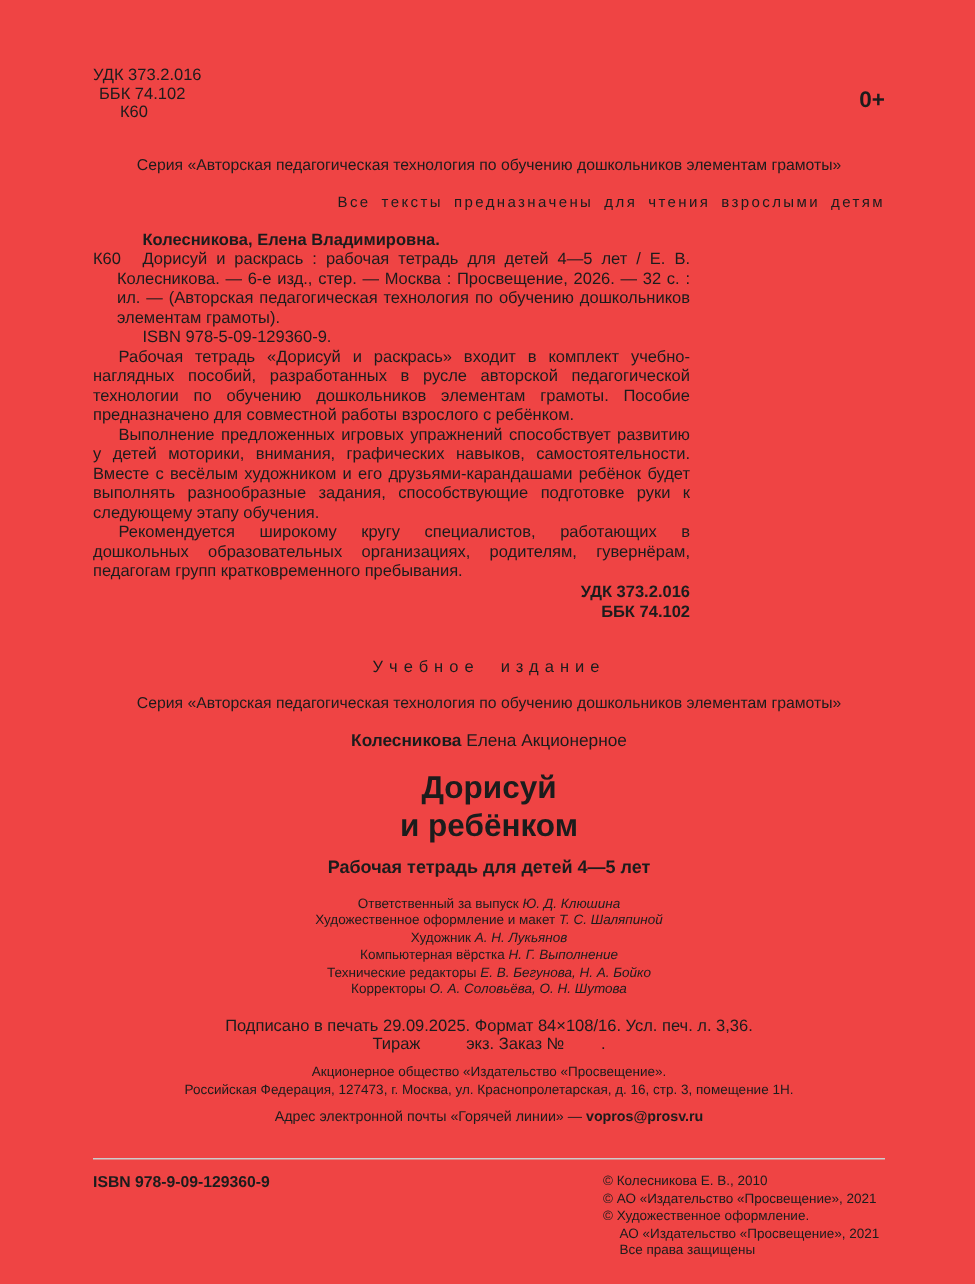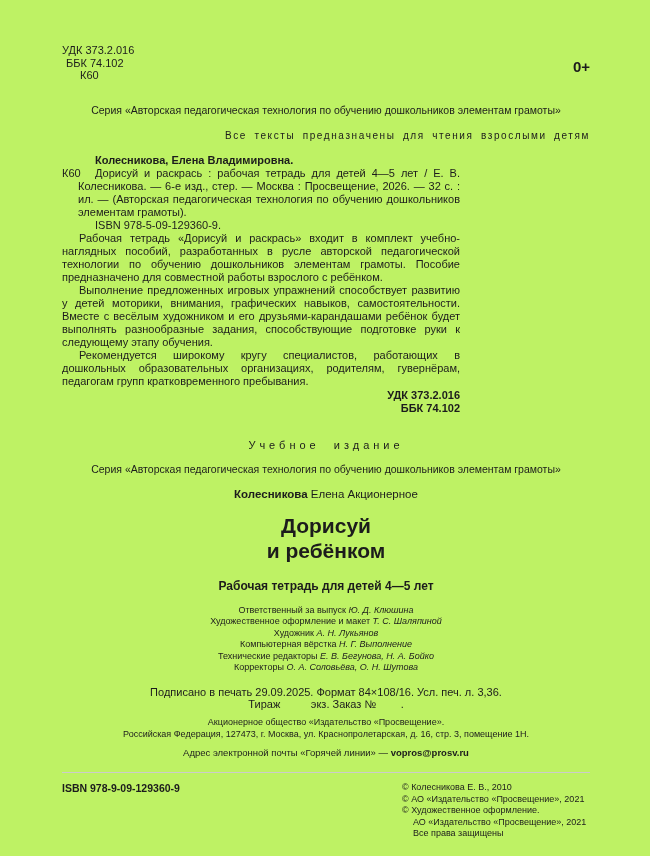--- a/index.html
+++ b/index.html
@@ -2,21 +2,21 @@
 <html><head>
 <meta charset="utf-8">
 <style>
   html, body { margin: 0; padding: 0; background: #ffffff; }
   .page {
     position: relative;
     width: 650px;
     height: 856px;
     box-sizing: border-box;
     padding: 44px 60px 12px 62px;
-    background: #bef264;
+    background: #ef4444;
     color: #1c1c1c;
     font-family: "Liberation Sans", sans-serif;
     overflow: hidden;
   }
 
   
   .top-meta { display: flex; justify-content: space-between; align-items: flex-start; }
   .codes { font-size: 11px; line-height: 12.5px; }
   .codes .ind1 { padding-left: 4px; }
   .codes .ind2 { padding-left: 18px; }
@@ -35,21 +35,21 @@
   .bib .para { margin: 0; text-indent: 17px; text-align: justify; }
   .codes-right { text-align: right; font-weight: bold; line-height: 13px; margin-top: 1px; }
 
   
   .edition { text-align: center; margin-top: 24px; }
   .ed-heading { font-size: 11px; letter-spacing: 4px; word-spacing: 7px; }
   .edition .series { margin-top: 12px; }
   .ed-author { margin-top: 12px; font-size: 11.5px; }
   .ed-author .surname { font-weight: bold; }
   .title { margin: 13px 0 0 0; font-size: 21px; line-height: 25px; font-weight: bold; }
-  .subtitle { margin-top: 16px; font-size: 12px; font-weight: bold; }
+  .subtitle { margin-top: 8px; font-size: 12px; font-weight: bold; }
 
   .credits { margin-top: 12px; text-align: center; font-size: 9px; line-height: 11.5px; }
   .credits .cname { font-style: italic; }
 
   .printinfo { margin-top: 12px; font-size: 11px; line-height: 12px; }
   .publisher { margin-top: 6px; text-align: center; font-size: 9px; line-height: 12px; }
   .hotline { margin-top: 7px; text-align: center; font-size: 9.5px; }
   .hotline .email { font-weight: bold; }
 
   

